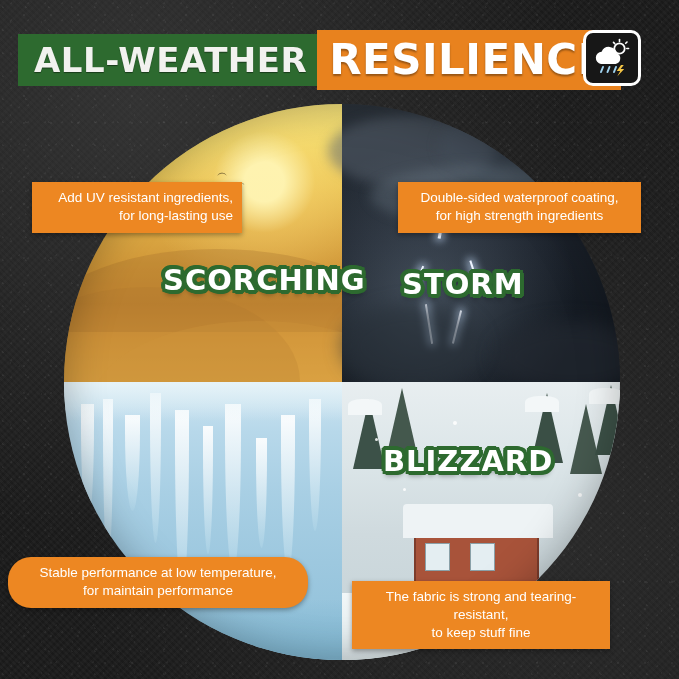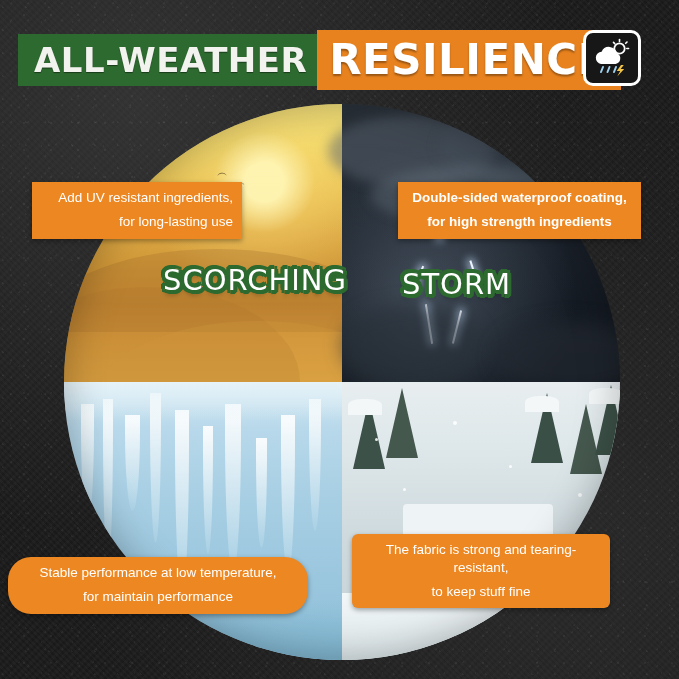--- a/index.html
+++ b/index.html
@@ -164,21 +164,21 @@
   .circle-shadow {
     position: absolute; inset: 0;
     border-radius: 50%;
     box-shadow: inset 0 0 40px rgba(0,0,0,0.28);
     pointer-events: none;
   }
   .qlabel-wrap {
     position: absolute;
     white-space: nowrap;
     font-family: "DejaVu Sans", sans-serif;
-    font-weight: normal;
+    font-weight: bold;
     font-size: 29px;
     letter-spacing: 1px;
     color: #ffffff;
     text-shadow:
       -4px 0 0 #2d6a2f, 4px 0 0 #2d6a2f, 0 -4px 0 #2d6a2f, 0 4px 0 #2d6a2f,
       -3px -3px 0 #2d6a2f, 3px -3px 0 #2d6a2f, -3px 3px 0 #2d6a2f, 3px 3px 0 #2d6a2f,
       -4px -2px 0 #2d6a2f, 4px 2px 0 #2d6a2f, -2px -4px 0 #2d6a2f, 2px 4px 0 #2d6a2f,
       0 5px 5px rgba(0,0,0,0.35);
   }
 
@@ -187,26 +187,26 @@
     position: absolute;
     background: #ed8722;
     color: #ffffff;
     font-family: "Liberation Sans", sans-serif;
     font-size: 13.5px;
     line-height: 1.32;
     padding: 7px 9px 8px 9px;
     text-align: center;
     box-shadow: 0 2px 5px rgba(0,0,0,0.35);
   }
-  .callout .l2 { display: block; margin-top: 6px; }
+  .callout .l2 { display: block; }
 
   #c-uv      { left: 32px;  top: 182px; width: 210px; text-align: right; }
-  #c-water   { left: 398px; top: 182px; width: 243px; font-weight: bold; }
+  #c-water   { left: 398px; top: 182px; width: 243px; }
   #c-stable  { left: 8px;   top: 557px; width: 300px; border-radius: 23px; }
-  #c-fabric  { left: 352px; top: 534px; width: 258px; border-radius: 6px; }
+  #c-fabric  { left: 352px; top: 581px; width: 258px; }
 </style>
 </head>
 <body>
 
 <div class="poster">
   <div class="grain"></div>
 
   <div class="header">
     <div class="title-bar">
       <div class="title-left">ALL-WEATHER</div>
@@ -292,20 +292,21 @@
       <div class="flake" style="left:60%;top:30%;width:3px;height:3px;"></div>
       <div class="flake" style="left:85%;top:40%;width:4px;height:4px;"></div>
       <div class="flake" style="left:22%;top:38%;width:3px;height:3px;"></div>
     </div>
 
     <div class="circle-shadow"></div>
   </div>
 
   <div class="qlabel-wrap" style="left:163px; top:263px;">SCORCHING</div>
   <div class="qlabel-wrap" style="left:402px; top:267px;">STORM</div>
+  <div class="qlabel-wrap" style="left:383px; top:444px;">BLIZZARD</div>
 
   <div class="callout" id="c-uv">
     <span>Add UV resistant ingredients,</span>
     <span class="l2">for long-lasting use</span>
   </div>
 
   <div class="callout" id="c-water">
     <span>Double-sided waterproof coating,</span>
     <span class="l2">for high strength ingredients</span>
   </div>

